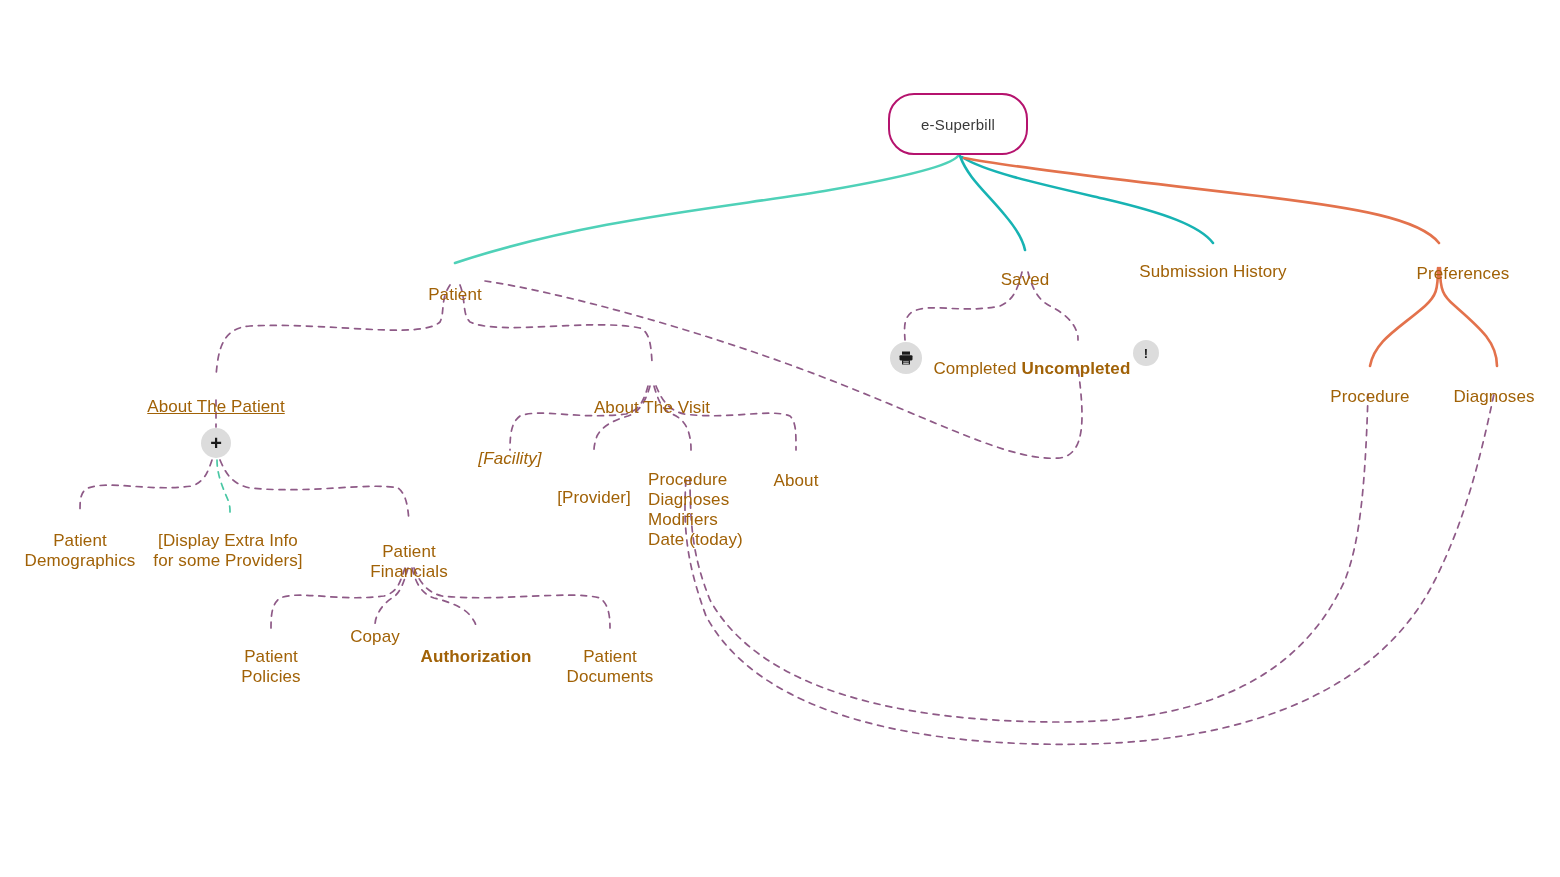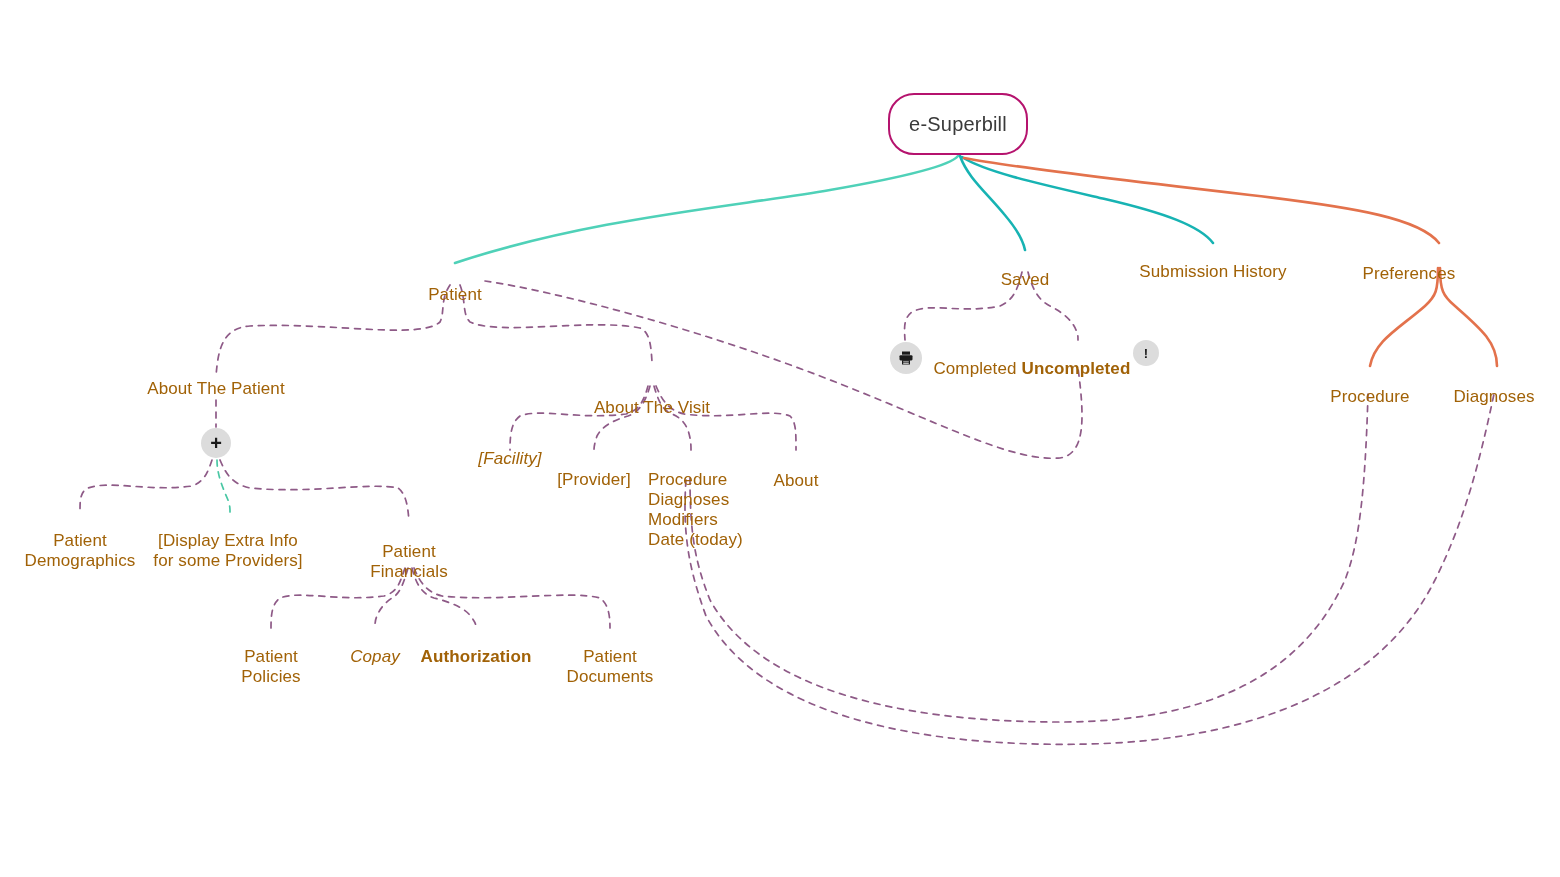--- a/index.html
+++ b/index.html
@@ -45,21 +45,21 @@
   .root-node {
     position: absolute;
     box-sizing: border-box;
     border: 2.6px solid #b5136e;
     border-radius: 26px;
     background: #ffffff;
     display: flex;
     align-items: center;
     justify-content: center;
     color: #3a3a3a;
-    font-size: 20px;
+    font-size: 15px;
     letter-spacing: 0.2px;
   }
   .badge {
     position: absolute;
     border-radius: 50%;
     background: #dcdcdc;
     display: flex;
     align-items: center;
     justify-content: center;
     color: #1a1a1a;
@@ -124,39 +124,39 @@
   </svg>
 
   <div class="root-node" id="root-node" style="width: 140px; height: 62px; left: 888px; top: 93px; border-color: rgb(181, 19, 110);">
     <span>e-Superbill</span>
   </div>
 
   <div id="branch-layer">
       <div class="node center-text" style="left: 455px; top: 269px;"><span>Patient</span></div>
       <div class="node center-text" style="left: 1025px; top: 254px;"><span>Saved</span></div>
       <div class="node center-text" style="left: 1213px; top: 246px;"><span>Submission History</span></div>
-      <div class="node center-text" style="left: 1409px; top: 248px;"><span>Preferences</span></div>
+      <div class="node center-text" style="left: 1463px; top: 248px;"><span>Preferences</span></div>
     </div>
   <div id="node-layer">
-      <div class="node center-text" style="left: 216px; top: 363px;"><span>About The Patient</span></div>
+      <div class="node center-text" style="left: 216px; top: 381px; text-decoration: underline;"><span>About The Patient</span></div>
       <div class="node center-text" style="left: 652px; top: 382px;"><span>About The Visit</span></div>
       <div class="node center-text" style="left: 80px; top: 515px;"><span>Patient
 Demographics</span></div>
       <div class="node center-text" style="left: 228px; top: 515px;"><span>[Display Extra Info
 for some Providers]</span></div>
       <div class="node center-text" style="left: 409px; top: 526px;"><span>Patient
 Financials</span></div>
       <div class="node center-text" style="left: 271px; top: 631px;"><span>Patient
 Policies</span></div>
-      <div class="node center-text" style="left: 375px; top: 631px; font-style: italic;"><span>Copay</span></div>
+      <div class="node center-text" style="left: 375px; top: 611px;"><span>Copay</span></div>
       <div class="node center-text" style="left: 476px; top: 631px; font-weight: bold;"><span>Authorization</span></div>
       <div class="node center-text" style="left: 610px; top: 631px;"><span>Patient
 Documents</span></div>
       <div class="node center-text" style="left: 510px; top: 433px; font-style: italic;"><span>[Facility]</span></div>
-      <div class="node center-text" style="left: 594px; top: 454px;"><span>[Provider]</span></div>
+      <div class="node center-text" style="left: 594px; top: 472px;"><span>[Provider]</span></div>
       <div class="node left-text" style="left: 648px; top: 454px; transform: none;"><span>Procedure
 Diagnoses
 Modifiers
 Date (today)</span></div>
       <div class="node center-text" style="left: 796px; top: 455px;"><span>About</span></div>
       <div class="node center-text" style="left: 975px; top: 343px;"><span>Completed</span></div>
       <div class="node center-text" style="left: 1076px; top: 343px; font-weight: bold;"><span>Uncompleted</span></div>
       <div class="node center-text" style="left: 1370px; top: 371px;"><span>Procedure</span></div>
       <div class="node center-text" style="left: 1494px; top: 371px;"><span>Diagnoses</span></div>
     </div>

